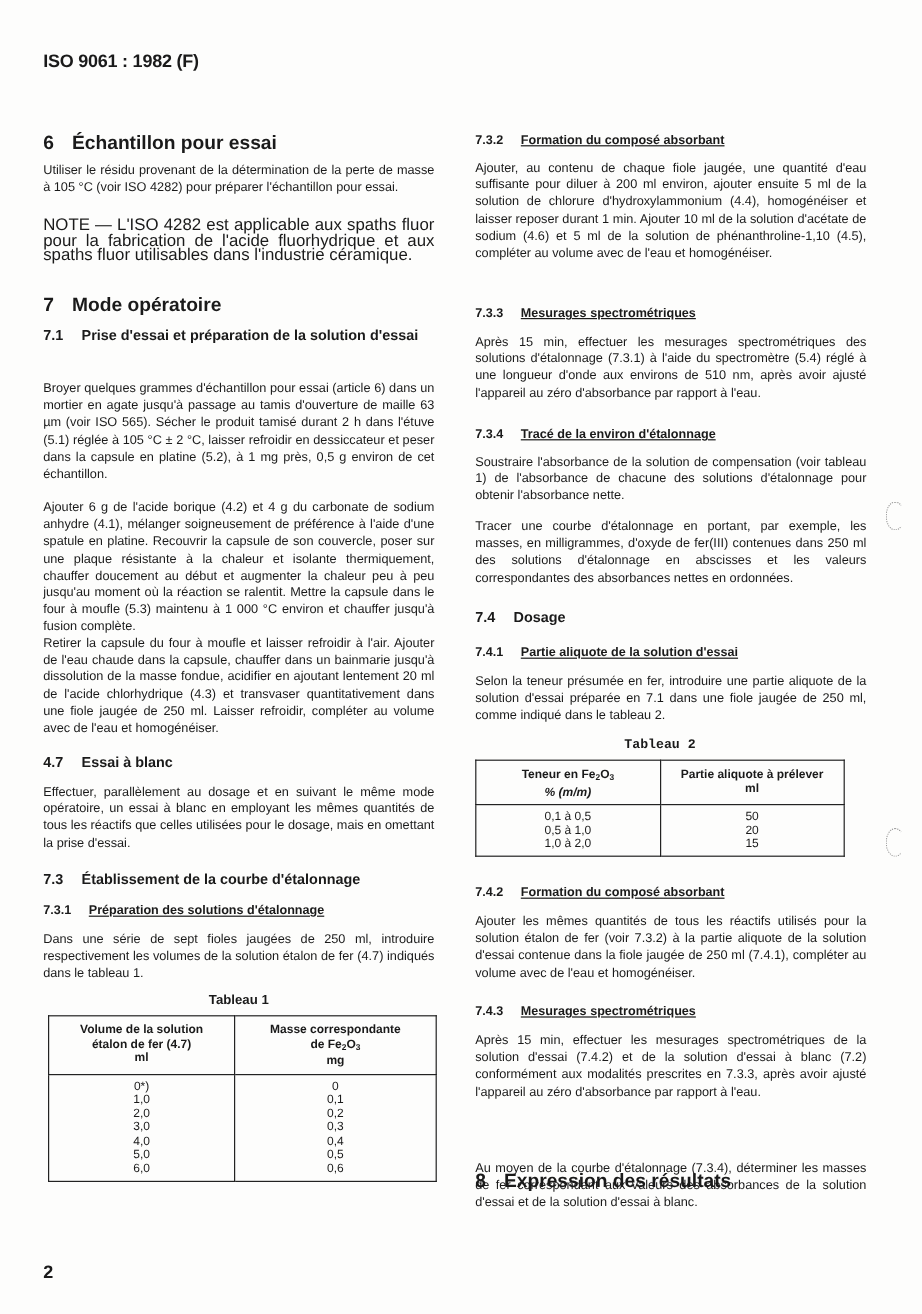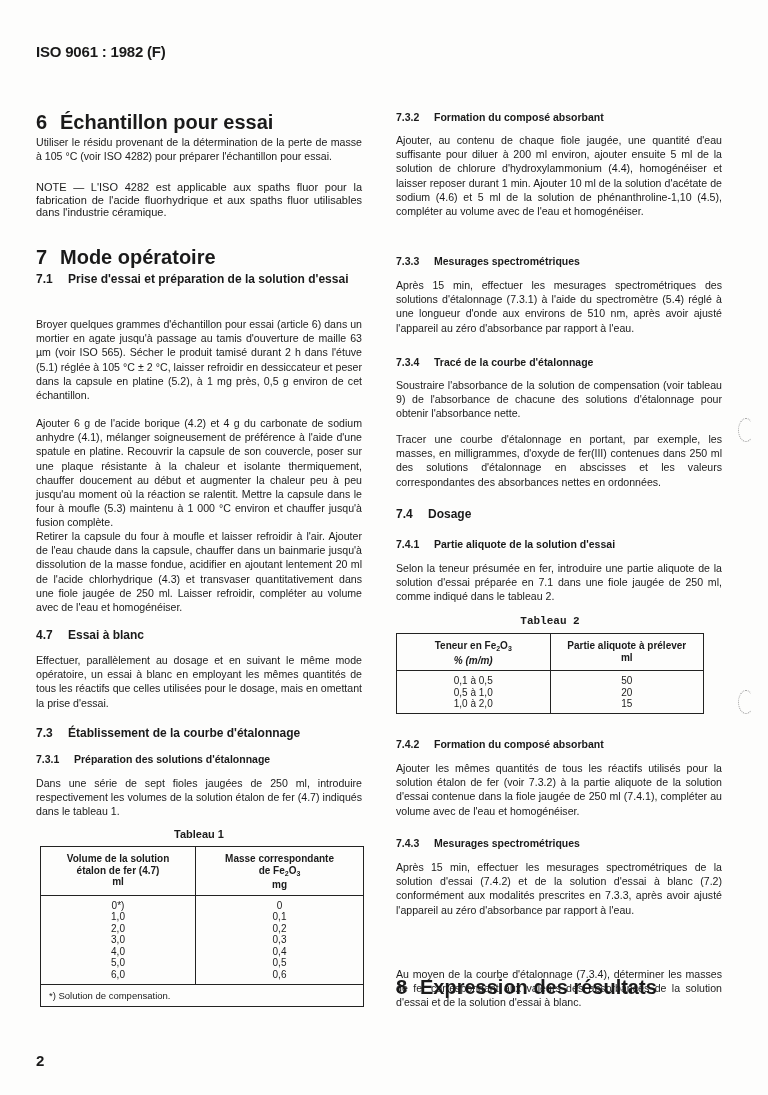--- a/index.html
+++ b/index.html
@@ -12,26 +12,26 @@
     position: absolute; left: 36px; top: 43px;
     font-weight: bold; font-size: 15px; letter-spacing: -0.2px;
   }
   .col { position: absolute; top: 0; }
   .col-left { left: 36px; width: 326px; }
   .col-right { left: 396px; width: 326px; }
   .abs { position: absolute; left: 0; right: 0; }
   p {
     margin: 0; font-size: 10.6px; line-height: 14.2px; text-align: justify;
   }
-  .note { font-size: 11px; line-height: 12.6px; }
-  h1 { margin: 0; font-size: 20px; font-weight: bold; }
+  .note { font-size: 14px; line-height: 12.6px; }
+  h1 { margin: 0; font-size: 16px; font-weight: bold; }
   h1 .num { display: inline-block; width: 24px; }
   h2 { margin: 0; font-size: 12px; font-weight: bold; line-height: 15px; }
   h2 .num { display: inline-block; width: 32px; }
-  h3 { margin: 0; font-size: 10.5px; font-weight: bold; }
+  h3 { margin: 0; font-size: 10.5px; font-weight: bold; text-decoration: underline; }
   h3 .num { display: inline-block; width: 38px; }
   .tcap { text-align: center; font-weight: bold; font-size: 11px; }
   table { border-collapse: collapse; width: 100%; font-size: 10px; }
   td, th { border: 1.3px solid #222; text-align: center; vertical-align: top; }
   th { font-weight: bold; padding: 6px 4px 4px; line-height: 11.5px; }
   th .unit { font-weight: bold; }
   td.body { padding: 4px 4px 3px; line-height: 11.6px; }
   td.foot { text-align: left; padding: 5px 8px; font-size: 9.5px; }
   sub { font-size: 7px; vertical-align: -2px; }
   .page-num {
@@ -98,37 +98,34 @@
           <td class="body">
             <div>0</div>
             <div>0,1</div>
             <div>0,2</div>
             <div>0,3</div>
             <div>0,4</div>
             <div>0,5</div>
             <div>0,6</div>
           </td>
         </tr>
-        <tr>
-          <td class="foot" colspan="2">*)   Solution de compensation.</td>
-        </tr>
       </tbody>
     </table>
   </div>
 </div>
 
 <div class="col col-right">
   <h3 class="abs" style="top:111px"><span class="num">7.3.2</span><span>Formation du composé absorbant</span></h3>
   <p class="abs" style="top:133px">Ajouter, au contenu de chaque fiole jaugée, une quantité d'eau suffisante pour diluer à 200 ml environ, ajouter ensuite 5 ml de la solution de chlorure d'hydroxylammonium (4.4), homogénéiser et laisser reposer durant 1 min. Ajouter 10 ml de la solution d'acétate de sodium (4.6) et 5 ml de la solution de phénanthroline-1,10 (4.5), compléter au volume avec de l'eau et homogénéiser.</p>
 
   <h3 class="abs" style="top:255px"><span class="num">7.3.3</span><span>Mesurages spectrométriques</span></h3>
   <p class="abs" style="top:278px">Après 15 min, effectuer les mesurages spectrométriques des solutions d'étalonnage (7.3.1) à l'aide du spectromètre (5.4) réglé à une longueur d'onde aux environs de 510 nm, après avoir ajusté l'appareil au zéro d'absorbance par rapport à l'eau.</p>
 
-  <h3 class="abs" style="top:356px"><span class="num">7.3.4</span><span>Tracé de la courbe d'étalonnage</span></h3>
-  <p class="abs" style="top:378px">Soustraire l'absorbance de la solution de compensation (voir tableau 9) de l'absorbance de chacune des solutions d'étalonnage pour obtenir l'absorbance nette.</p>
+  <h3 class="abs" style="top:356px"><span class="num">7.3.4</span><span>Tracé de la environ d'étalonnage</span></h3>
+  <p class="abs" style="top:378px">Soustraire l'absorbance de la solution de compensation (voir tableau 1) de l'absorbance de chacune des solutions d'étalonnage pour obtenir l'absorbance nette.</p>
   <p class="abs" style="top:432px">Tracer une courbe d'étalonnage en portant, par exemple, les masses, en milligrammes, d'oxyde de fer(III) contenues dans 250 ml des solutions d'étalonnage en abscisses et les valeurs correspondantes des absorbances nettes en ordonnées.</p>
 
   <h2 class="abs" style="top:507px"><span class="num">7.4</span><span>Dosage</span></h2>
   <h3 class="abs" style="top:538px"><span class="num">7.4.1</span><span>Partie aliquote de la solution d'essai</span></h3>
   <p class="abs" style="top:561px">Selon la teneur présumée en fer, introduire une partie aliquote de la solution d'essai préparée en 7.1 dans une fiole jaugée de 250 ml, comme indiqué dans le tableau 2.</p>
 
   <div class="abs tcap" style="top:615px; left:0; right:18px;font-family:Liberation Mono, monospace;">Tableau 2</div>
   <div class="abs" style="top:633px; left:0; right:18px;">
     <table>
       <thead>

